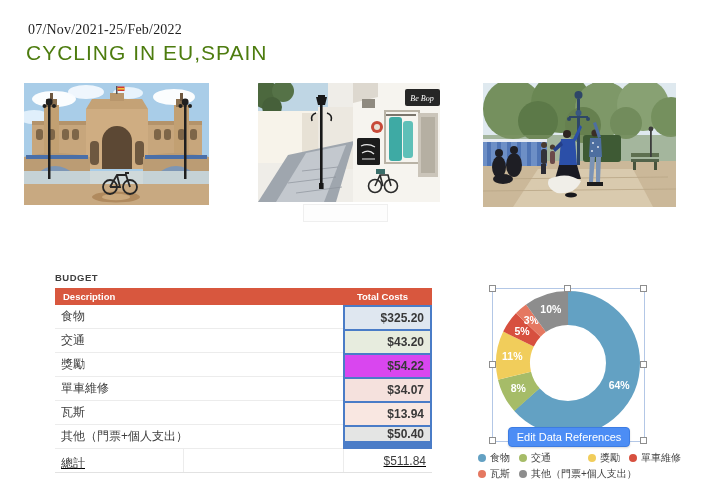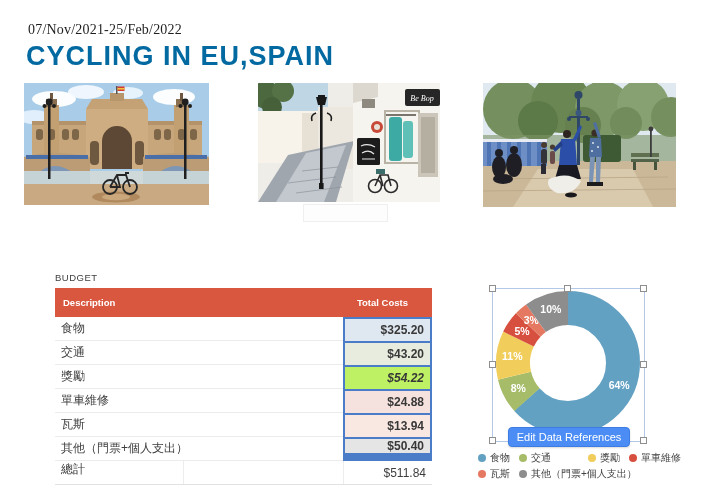--- a/index.html
+++ b/index.html
@@ -7,57 +7,57 @@
     width:720px;height:490px;position:relative;background:#ffffff;overflow:hidden;
     font-family:"Liberation Sans",sans-serif;
   }
   
   .date-range{
     position:absolute;left:28px;top:22px;
     font-family:"Liberation Serif",serif;font-size:14px;color:#1f1f1f;letter-spacing:.2px;
   }
   .page-title{
     position:absolute;left:26px;top:41px;
-    font-size:27px;font-weight:700;color:#0369a1;letter-spacing:1px;
+    font-size:21px;font-weight:400;color:#4d7c0f;letter-spacing:1px;
   }
   
   .photo{position:absolute;overflow:hidden;}
   .photo svg{display:block;}
   #photo1{left:24px;top:83px;width:185px;height:122px;}
   #photo2{left:258px;top:83px;width:182px;height:119px;}
   #photo3{left:483px;top:83px;width:193px;height:124px;}
   .placeholder-box{
     position:absolute;left:303px;top:204px;width:83px;height:16px;
     background:#fdfdfd;border:1px solid #efefef;
   }
   
   .budget-label{
     position:absolute;left:55px;top:272px;
-    font-size:9.5px;font-weight:400;color:#3e3e3e;letter-spacing:.5px;text-align:center;
+    font-size:9.5px;font-weight:700;color:#3e3e3e;letter-spacing:.5px;text-align:center;
   }
   .budget-table{position:absolute;left:55px;top:288px;width:377px;}
   .tbl-header{
-    display:flex;height:29px;background:#d8573e;color:#ffffff;align-items:center;
+    display:flex;height:17px;background:#d8573e;color:#ffffff;align-items:center;
     font-size:9.5px;font-weight:700;
   }
   .tbl-header .col-desc{flex:1;padding-left:8px;}
   .tbl-header .col-cost{width:89px;text-align:right;padding-right:24px;box-sizing:border-box;}
   .tbl-row{display:flex;height:23px;align-items:stretch;border-bottom:1px solid #ececec;}
   .tbl-row .cell-label{
     flex:1;display:flex;align-items:center;padding-left:6px;
     font-size:12px;color:#3e3e3e;
   }
   .tbl-row .cell-value{
     width:89px;box-sizing:border-box;display:flex;align-items:center;justify-content:flex-end;
     padding-right:6px;font-size:12px;font-weight:700;color:#383838;
     border-left:2px solid #4a7cc7;border-right:2px solid #4a7cc7;border-top:2px solid #4a7cc7;
     margin-bottom:-1px;
   }
   .tbl-row:nth-last-child(1) .cell-value{border-bottom:8px solid #0369a1;}
-  .tbl-total{display:flex;height:23px;align-items:flex-start;border-bottom:1px solid #e2e2e2;}
+  .tbl-total{display:flex;height:23px;align-items:flex-end;border-bottom:1px solid #e2e2e2;text-decoration:underline;}
   .tbl-total .cell-label{
     width:128px;box-sizing:border-box;padding-left:6px;font-size:12px;color:#3e3e3e;
   }
   .tbl-total .cell-mid{flex:1;height:100%;border-left:1px solid #ececec;}
   .tbl-total .cell-value{
     width:89px;height:100%;box-sizing:border-box;border-left:1px solid #ececec;
     display:flex;align-items:center;justify-content:flex-end;padding-right:6px;
     font-size:12px;color:#3e3e3e;padding-left:40px;
   }
   
@@ -324,25 +324,25 @@
       <div class="tbl-row">
         <div class="cell-label">食物</div>
         <div class="cell-value" style="background: rgb(223, 231, 240); border-color: rgb(74, 124, 199);">$325.20</div>
       </div>
       <div class="tbl-row">
         <div class="cell-label">交通</div>
         <div class="cell-value" style="background: rgb(231, 236, 222); border-color: rgb(74, 124, 199);">$43.20</div>
       </div>
       <div class="tbl-row">
         <div class="cell-label">獎勵</div>
-        <div class="cell-value" style="background: #bef264; border-color: rgb(74, 124, 199); font-style: italic;">$54.22</div>
+        <div class="cell-value" style="background: #d946ef; border-color: rgb(74, 124, 199);">$54.22</div>
       </div>
       <div class="tbl-row">
         <div class="cell-label">單車維修</div>
-        <div class="cell-value" style="background: rgb(245, 225, 221); border-color: rgb(74, 124, 199);">$24.88</div>
+        <div class="cell-value" style="background: rgb(245, 225, 221); border-color: rgb(74, 124, 199);">$34.07</div>
       </div>
       <div class="tbl-row">
         <div class="cell-label">瓦斯</div>
         <div class="cell-value" style="background: rgb(249, 231, 225); border-color: rgb(74, 124, 199);">$13.94</div>
       </div>
       <div class="tbl-row">
         <div class="cell-label">其他（門票+個人支出）</div>
         <div class="cell-value" style="background: rgb(228, 229, 228); border-color: rgb(74, 124, 199);">$50.40</div>
       </div>
     </div>

